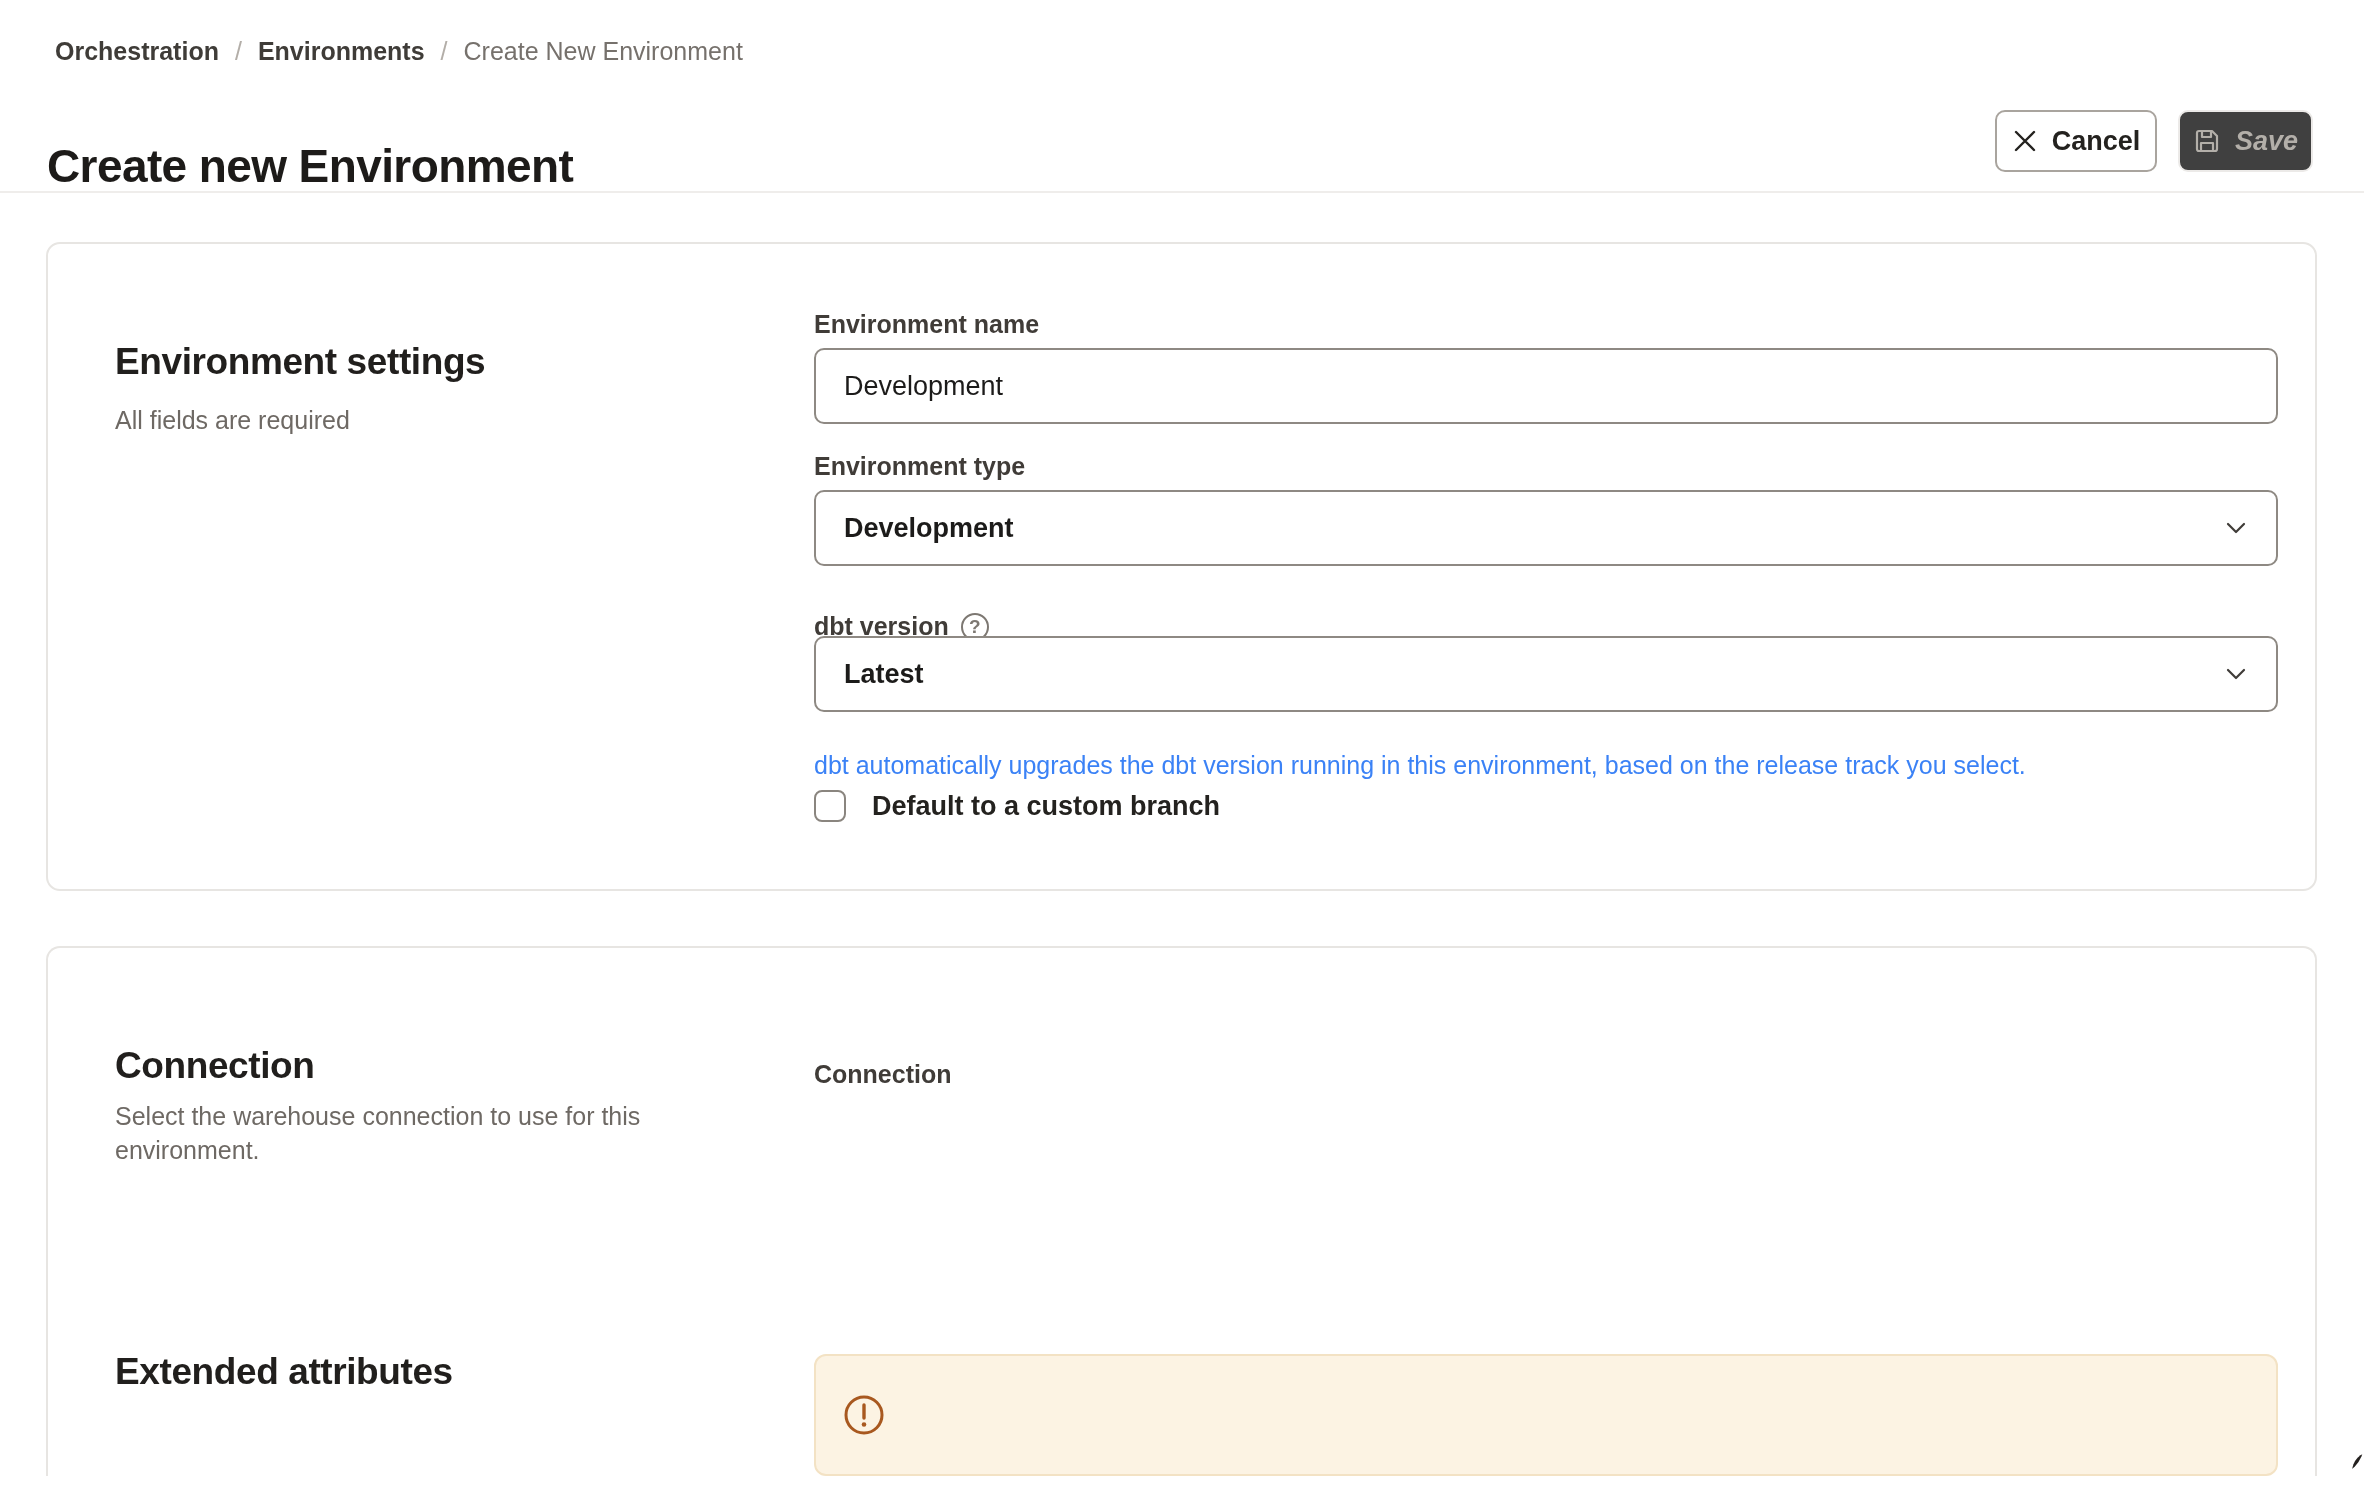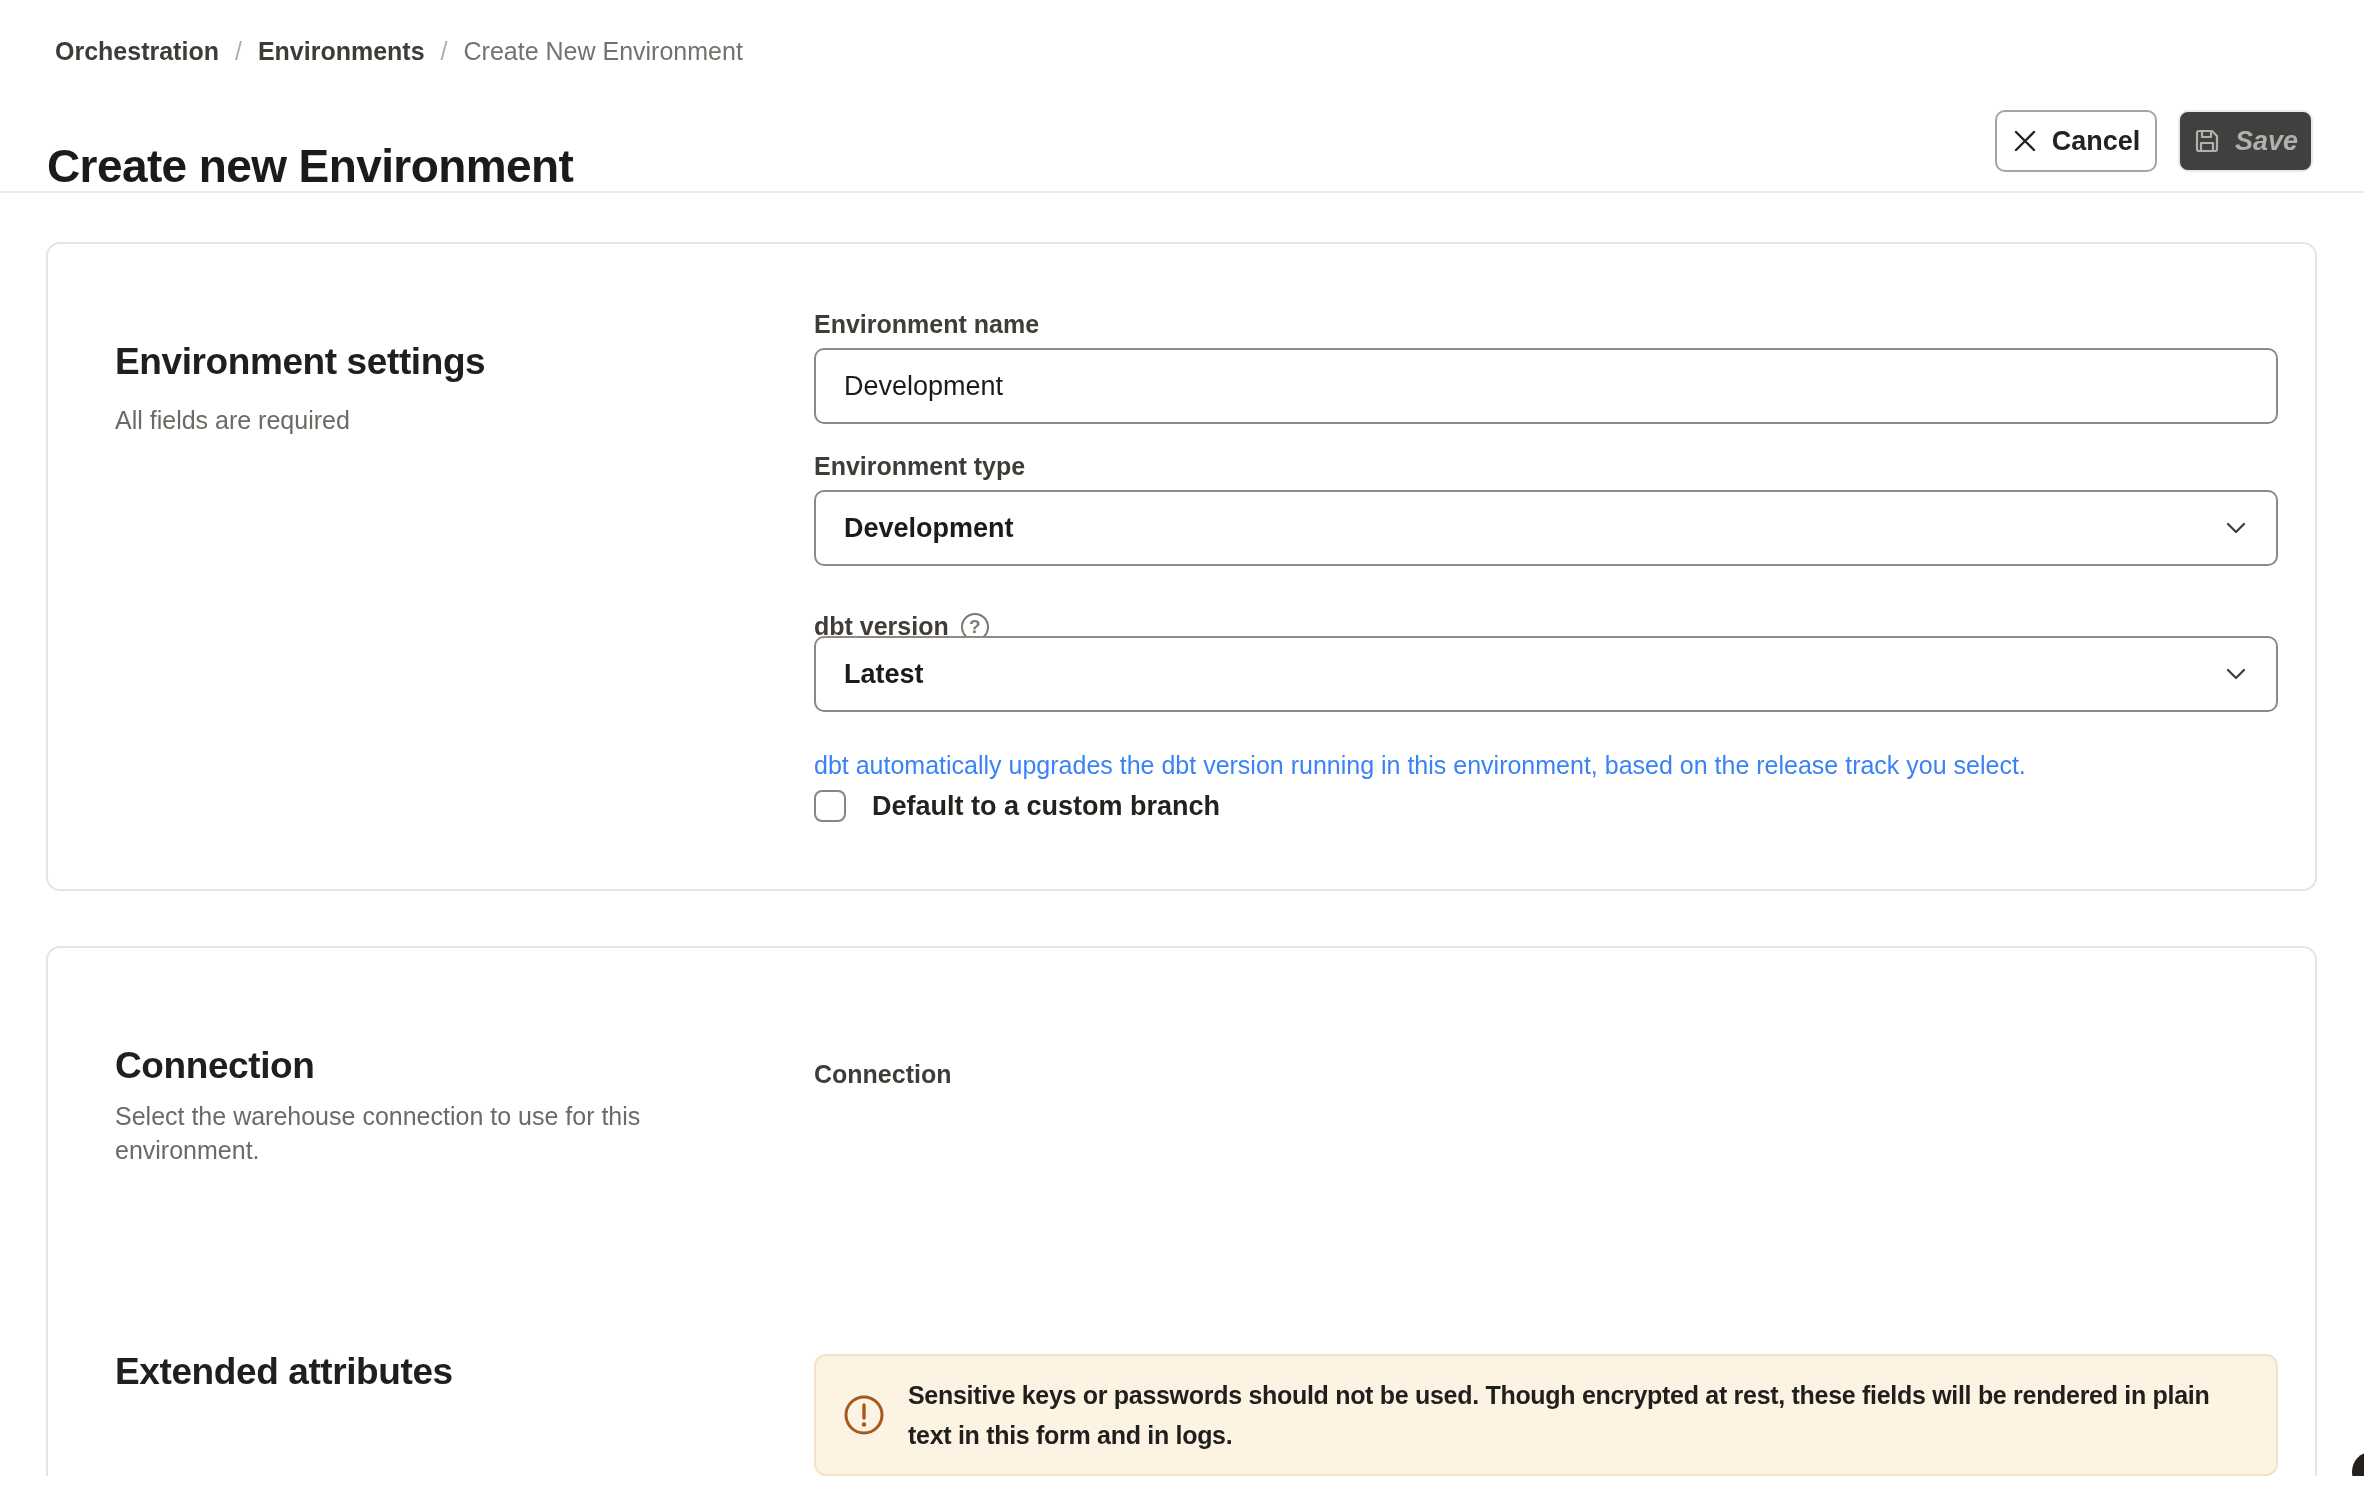--- a/index.html
+++ b/index.html
@@ -1,17 +1,17 @@
 <!DOCTYPE html>
 <html><head>
 <meta charset="utf-8">
 <style>
   html,body{margin:0;padding:0;background:#fff;}
   .page{position:relative;width:2364px;height:1476px;background:#ffffff;overflow:hidden;
-        font-family:"Liberation Sans",sans-serif;color:#1c1b1a;}
+        font-family:"Liberation Sans",sans-serif;color:#1c1b1a;border-radius:32px;}
 
   
   .breadcrumb{position:absolute;left:55px;top:37px;display:flex;gap:16px;font-size:25px;align-items:center;}
   .crumb{color:#3f3c38;font-weight:700;}
   .crumb.link{font-weight:700;}
   .crumb.current{color:#76716c;font-weight:400;}
   .crumb-sep{color:#b3aea8;font-weight:400;}
 
   
   .page-title{position:absolute;left:47px;top:108px;font-size:46px;font-weight:700;letter-spacing:-0.6px;color:#1d1b19;}
@@ -146,20 +146,19 @@
     <h2 class="card-heading" style="top:372px;">Extended attributes</h2>
 
     <div class="banner" style="top:406px;">
       <span class="banner-icon">
         <svg width="44" height="44" viewBox="0 0 44 44">
           <circle cx="22" cy="22" r="18" fill="none" stroke="#a8581f" stroke-width="3"></circle>
           <line x1="22" y1="12" x2="22" y2="25" stroke="#a8581f" stroke-width="3.4" stroke-linecap="round"></line>
           <circle cx="22" cy="31.5" r="2.3" fill="#a8581f"></circle>
         </svg>
       </span>
-      <span class="banner-text">Sensitive keys or passwords should not be used. Though encrypted at rest, these fields will be rendered in plain text in this form and in logs.</span>
     </div>
   </section>
 
   <div class="cut-help-circle"></div>
   <div class="corner-blob"></div>
 
 </div>
 
 </body></html>

